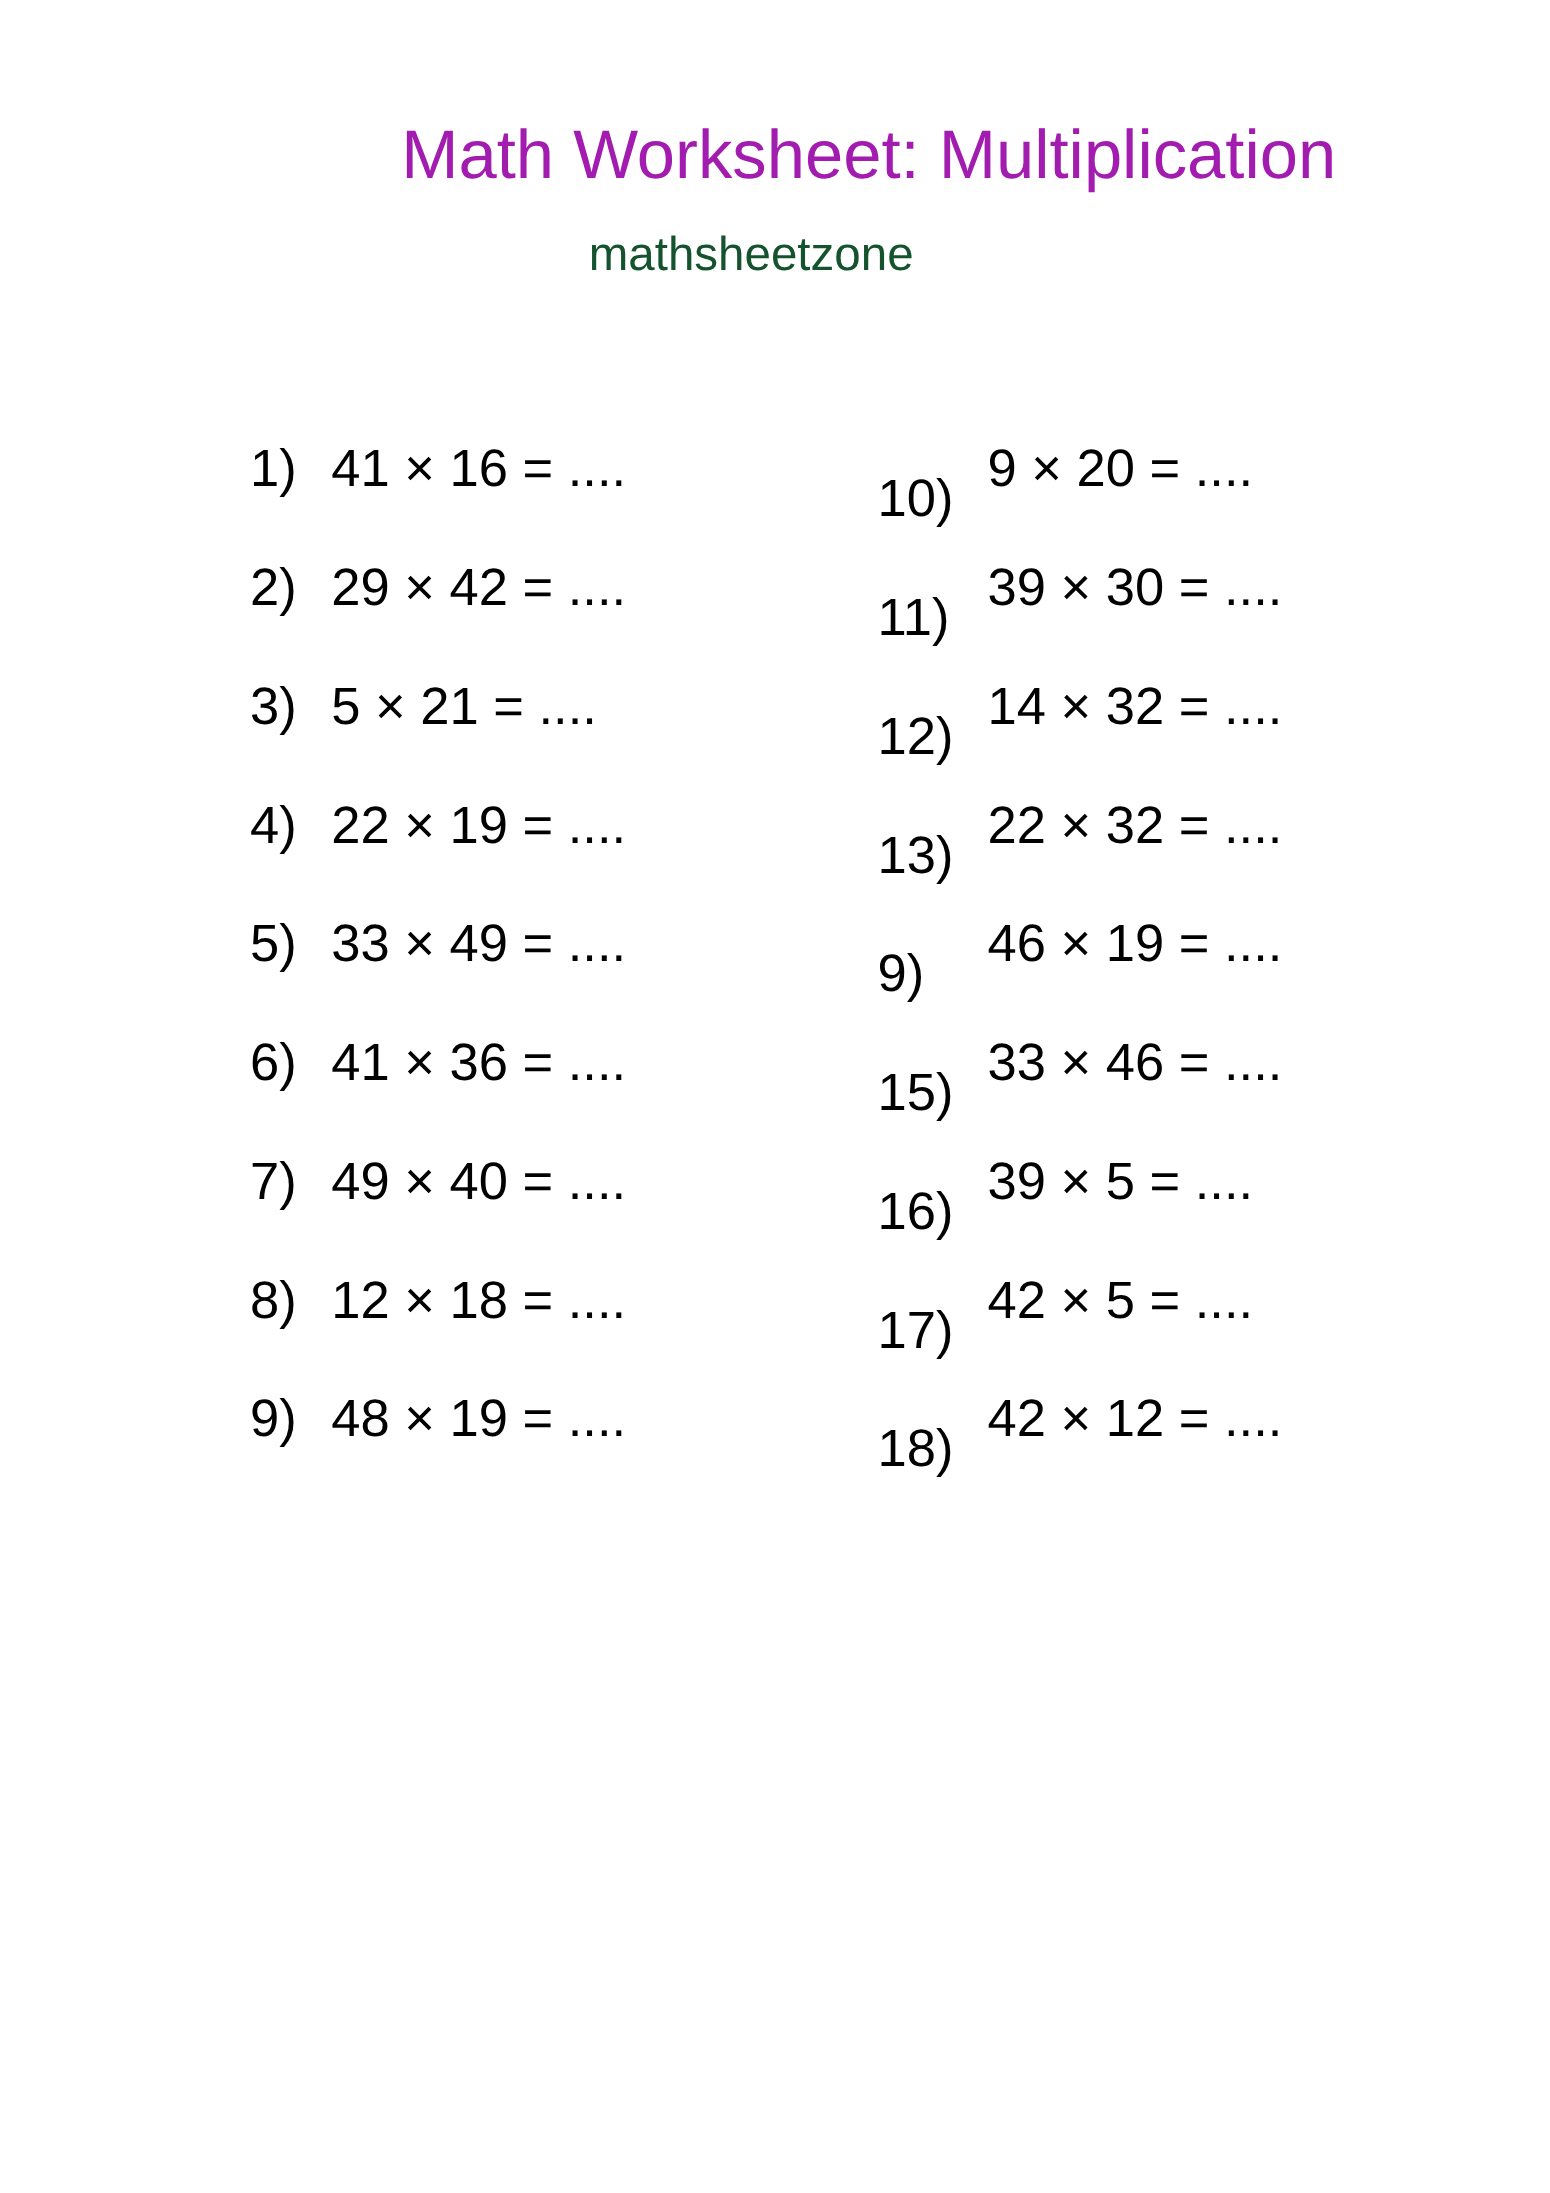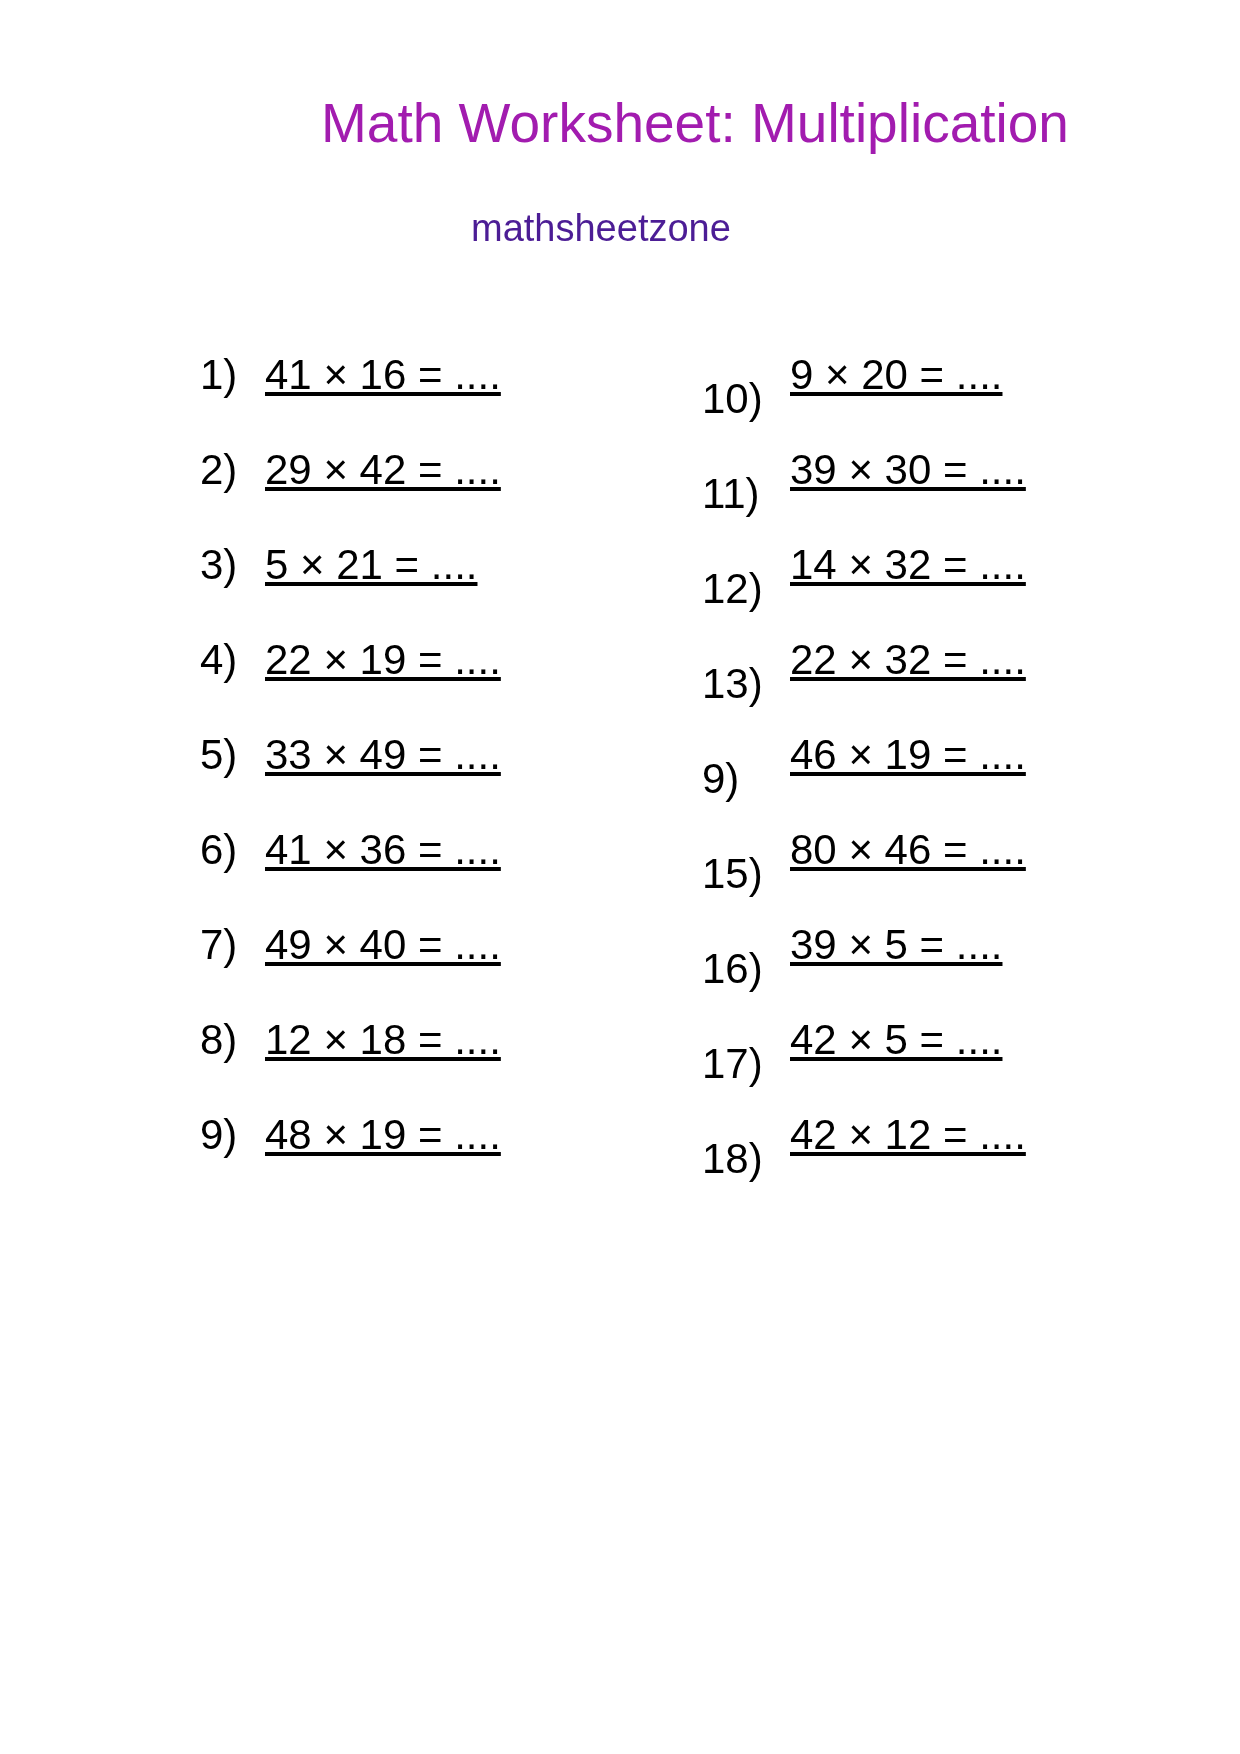--- a/index.html
+++ b/index.html
@@ -24,22 +24,21 @@
       white-space: nowrap;
       color: #a21caf;
     }
     .subtitle {
       position: absolute;
       left: 471px;
       top: 185px;
       font-size: 38px;
       line-height: 1;
       white-space: nowrap;
-      color: #4c1d95;
-      margin-top: 24px;
+      color: #14532d;
     }
     .col {
       position: absolute;
       top: 354px;
     }
     .col-left { left: 200px; }
     .col-right { left: 702px; }
     .problem {
       height: 95px;
       font-size: 42px;
@@ -48,21 +47,20 @@
       display: flex;
       align-items: flex-start;
     }
     .num {
       display: inline-block;
     }
     .col-left .num { width: 65px; }
     .col-right .num { width: 88px; margin-top: 24px; }
     .expr {
       display: inline-block;
-      text-decoration: underline;
     }
   </style>
 </head>
 <body>
 
 <div>
   <div class="title">Math Worksheet: Multiplication</div>
   <div class="subtitle">mathsheetzone</div>
 
   <div class="col col-left">
@@ -120,21 +118,21 @@
     <div class="problem">
       <span class="num">13)</span>
       <span class="expr">22 × 32 = ....</span>
     </div>
     <div class="problem">
       <span class="num">9)</span>
       <span class="expr">46 × 19 = ....</span>
     </div>
     <div class="problem">
       <span class="num">15)</span>
-      <span class="expr">80 × 46 = ....</span>
+      <span class="expr">33 × 46 = ....</span>
     </div>
     <div class="problem">
       <span class="num">16)</span>
       <span class="expr">39 × 5 = ....</span>
     </div>
     <div class="problem">
       <span class="num">17)</span>
       <span class="expr">42 × 5 = ....</span>
     </div>
     <div class="problem">

